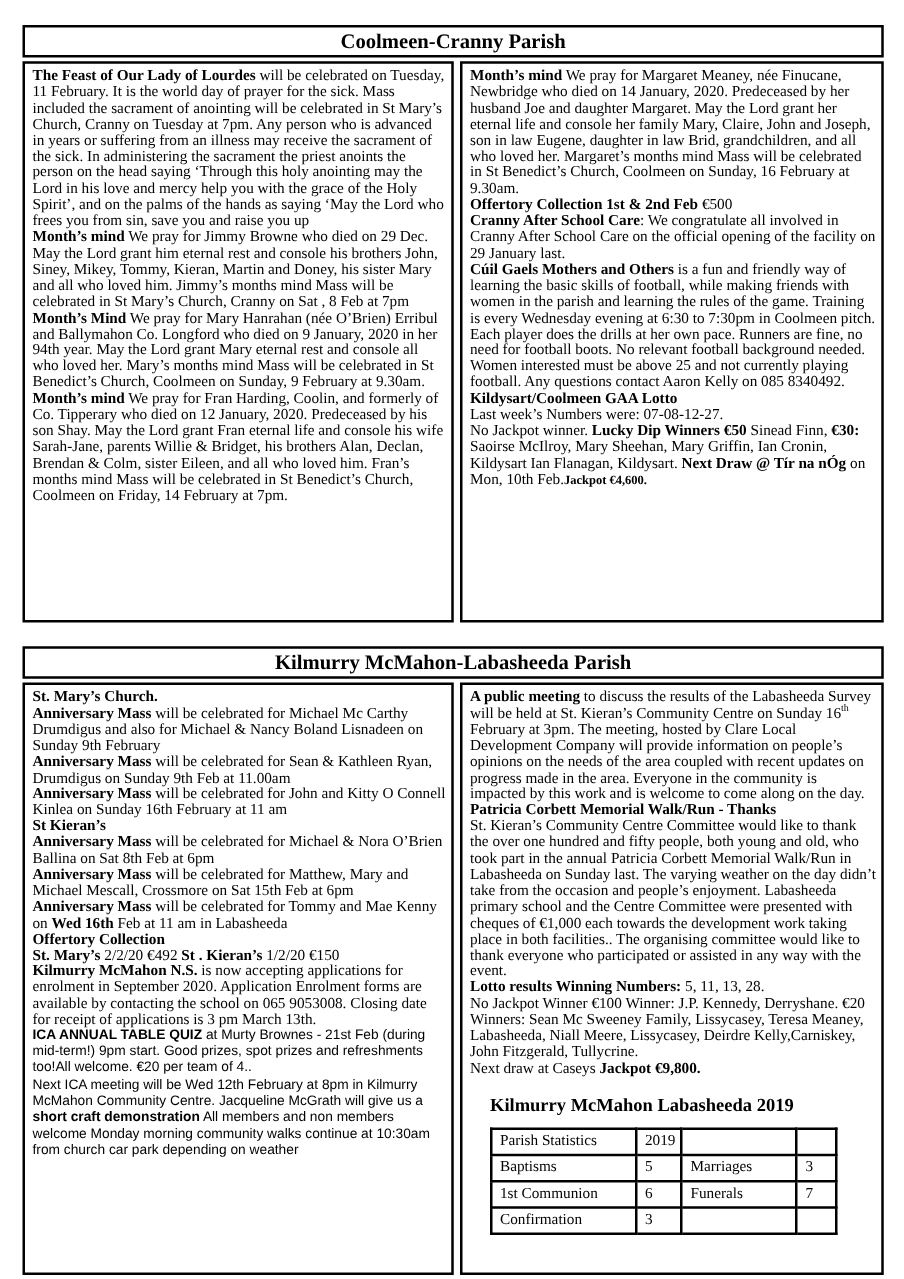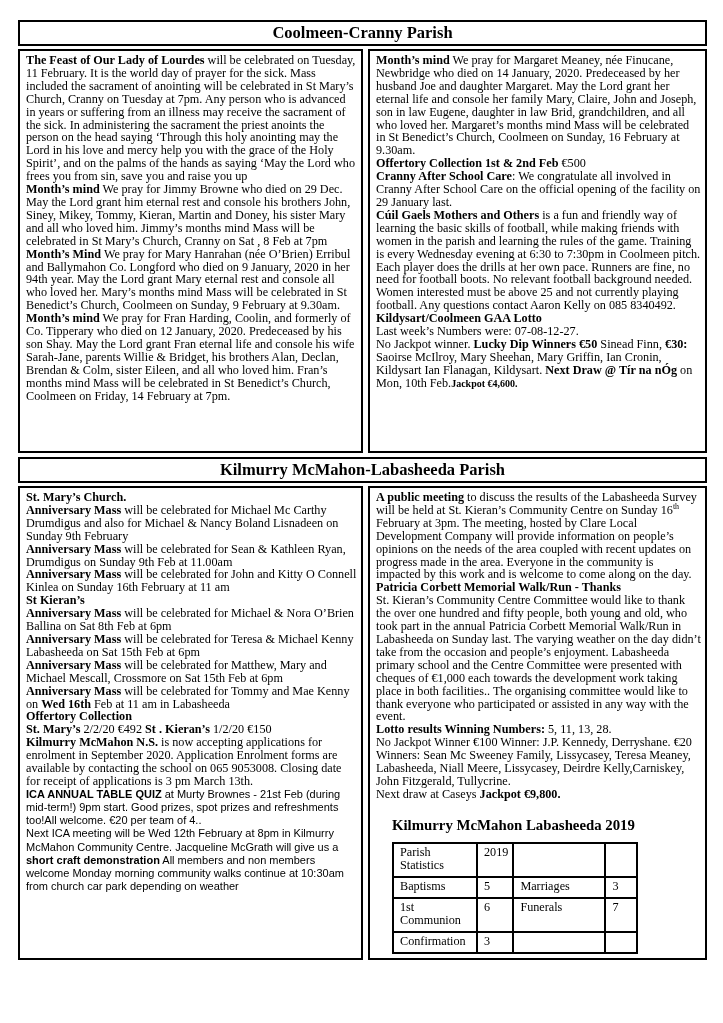--- a/index.html
+++ b/index.html
@@ -8,39 +8,39 @@
     width: 723px; height: 1023px; background: #ffffff; color: #000000;
     font-family: "Liberation Serif", serif; overflow: hidden;
   }
   .page { padding: 20px 16px 0 18px; }
   .title-bar {
     border: 2px solid #000; text-align: center; font-weight: bold;
     font-size: 16.5px; line-height: 19px; padding: 1px 2px 2px; margin-bottom: 3px;
     background: #fff;
   }
   .cols { display: flex; gap: 5px; align-items: stretch; }
-  .sec1 .cols { height: 404px; margin-bottom: 4px; }
+  .sec1 .cols { height: 449px; margin-bottom: 19px; }
   .sec2 .cols { height: 474px; }
   .box { border: 2px solid #000; padding: 3px 4px 2px 6px; overflow: hidden; background: #fff; }
   .col-left  { width: 345px; flex: none; }
   .col-right { flex: 1; }
   p { margin: 0; font-size: 12.2px; line-height: 12.9px; }
   p.sans { font-family: Liberation Sans, sans-serif; font-size: 11px; line-height: 13.2px; }
   .b { font-weight: bold; }
   .lg { font-size: 10px; }
   sup { font-size: 8px; line-height: 0; }
   .stats-heading {
     font-weight: bold; font-size: 14.8px; margin: 16px 0 8px 16px;
   }
   table.stats { border-collapse: collapse; margin-left: 16px; }
   table.stats td {
     border: 2px solid #000; font-size: 12.2px; line-height: 13px;
     padding: 2px 4px 4px 6px; height: 20px; vertical-align: top;
   }
-  .cw1 { width: 84px; } .cw2 { width: 20px; } .cw3 { width: 92px; } .cw4 { width: 32px; }
+  .cw1 { width: 116px; } .cw2 { width: 20px; } .cw3 { width: 92px; } .cw4 { width: 32px; }
 </style>
 </head>
 <body>
 
 <div class="page">
 
   <section class="sec1">
     <div class="title-bar">
       <span>Coolmeen-Cranny Parish</span>
     </div>
@@ -68,21 +68,20 @@
       <span>Kilmurry McMahon-Labasheeda Parish</span>
     </div>
     <div class="cols">
       <div class="box col-left">
           <p><span class="b">St. Mary’s Church.</span></p>
           <p><span class="b">Anniversary Mass</span><span> will be celebrated  for  Michael Mc Carthy Drumdigus  and  also for Michael &amp;  Nancy Boland Lisnadeen on  Sunday  9th February</span></p>
           <p><span class="b">Anniversary Mass</span><span> will be celebrated for Sean &amp; Kathleen Ryan, Drumdigus on Sunday 9th Feb at 11.00am</span></p>
           <p><span class="b">Anniversary Mass</span><span> will be celebrated for  John and Kitty O Connell Kinlea on Sunday 16th February  at 11 am</span></p>
           <p><span class="b">St Kieran’s</span></p>
           <p><span class="b">Anniversary Mass</span><span> will be celebrated for Michael &amp; Nora O’Brien Ballina on  Sat 8th Feb at 6pm</span></p>
-          <p><span class="b">Anniversary Mass</span><span>  will be celebrated for Teresa &amp; Michael Kenny Labasheeda on Sat 15th Feb at 6pm</span></p>
           <p><span class="b">Anniversary Mass</span><span> will be celebrated for Matthew, Mary and Michael Mescall, Crossmore on Sat 15th Feb at 6pm</span></p>
           <p><span class="b">Anniversary Mass</span><span> will be celebrated  for Tommy and Mae Kenny on </span><span class="b">Wed 16th</span><span> Feb at 11 am  in  Labasheeda</span></p>
           <p><span class="b">Offertory Collection</span></p>
           <p><span class="b">St. Mary’s</span><span> 2/2/20 €492      </span><span class="b">St . Kieran’s</span><span> 1/2/20 €150</span></p>
           <p><span class="b">Kilmurry McMahon N.S.</span><span> is now accepting applications for enrolment in September 2020.  Application Enrolment forms are available by contacting the school on 065 9053008.  Closing date for receipt of applications is 3 pm March 13th.</span></p>
           <p class="sans"><span class="b">ICA ANNUAL TABLE QUIZ</span><span> at Murty Brownes - 21st Feb (during mid-term!) 9pm start. Good prizes, spot prizes and refreshments too!All welcome. €20 per team of 4..</span></p>
           <p class="sans"><span>Next ICA meeting will be Wed 12th February at 8pm in Kilmurry McMahon Community Centre. Jacqueline McGrath will give us a </span><span class="b">short craft demonstration</span><span>  All members and non members welcome Monday morning community walks continue at 10:30am from church car park depending on weather</span></p>
         </div>
       <div class="box col-right">
         <div>

